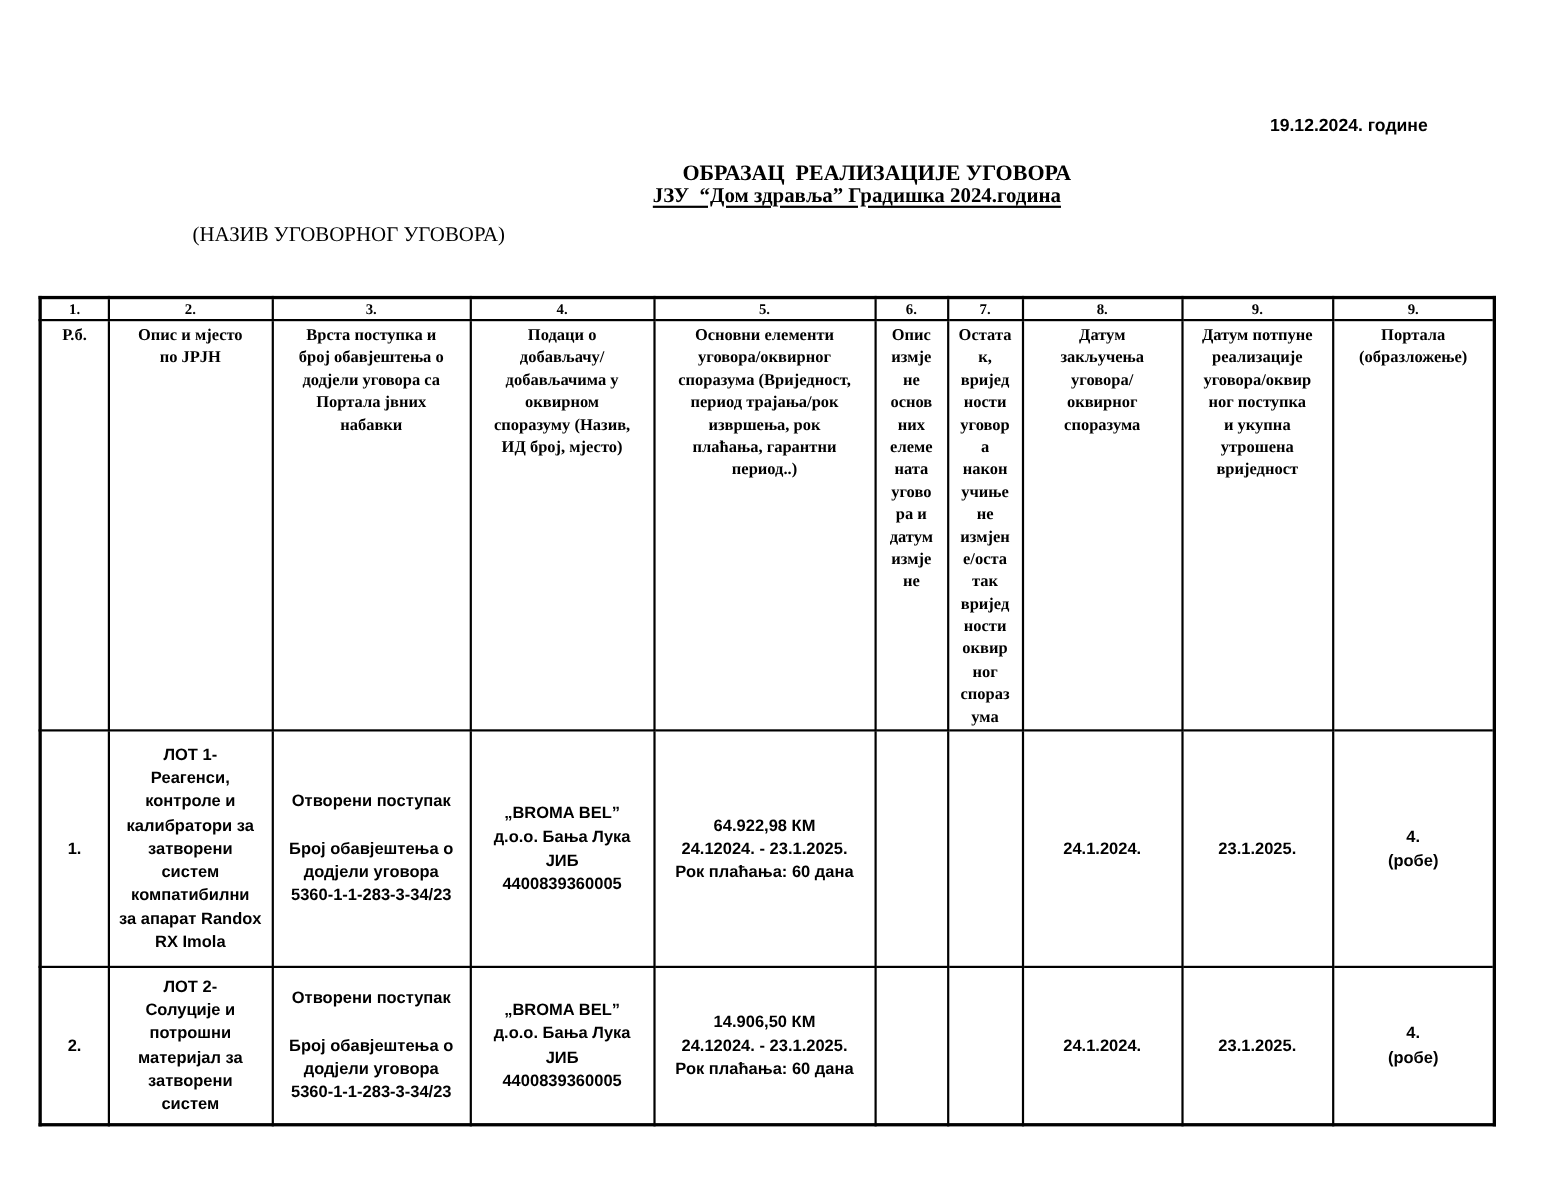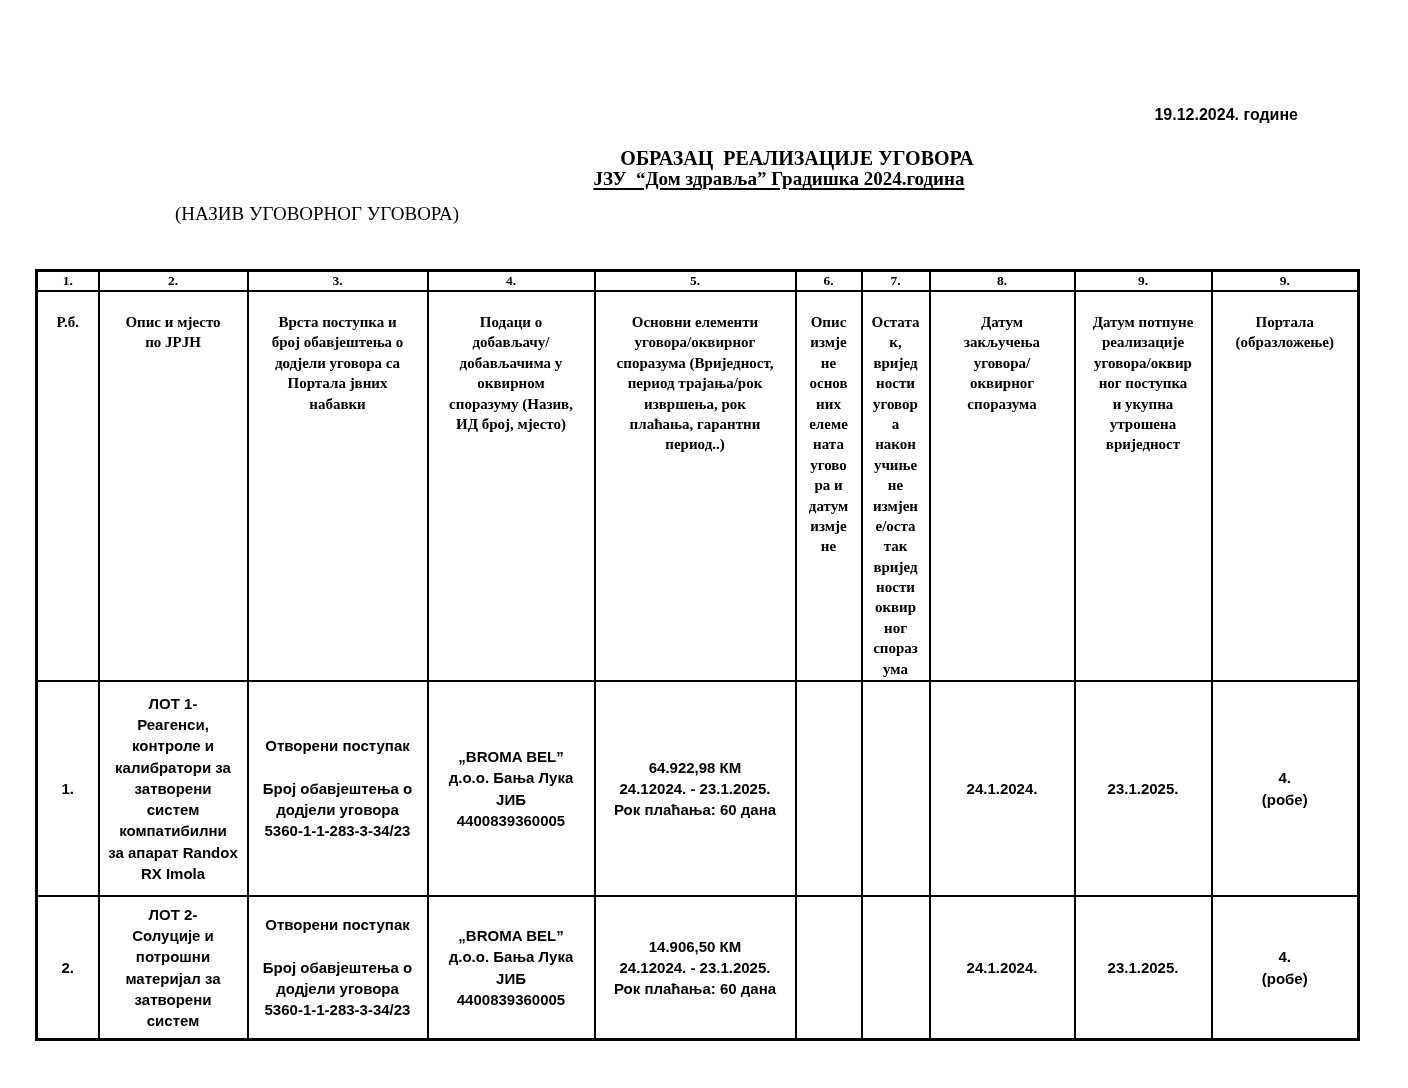--- a/index.html
+++ b/index.html
@@ -65,21 +65,21 @@
     font-weight: bold;
     font-size: 13.5px;
     line-height: 1.15;
     white-space: nowrap;
   }
   tr.head-row td {
     vertical-align: top;
     font-weight: bold;
     font-size: 15px;
     line-height: 1.36;
-    padding-top: 20px;
+    padding-top: 3px;
     height: 360px;
   }
   tr.body-row td {
     font-family: "Liberation Sans", sans-serif;
     font-weight: bold;
     font-size: 15px;
     line-height: 1.42;
     text-align: center;
   }
   tr.body-row-1 td { height: 211px; }

